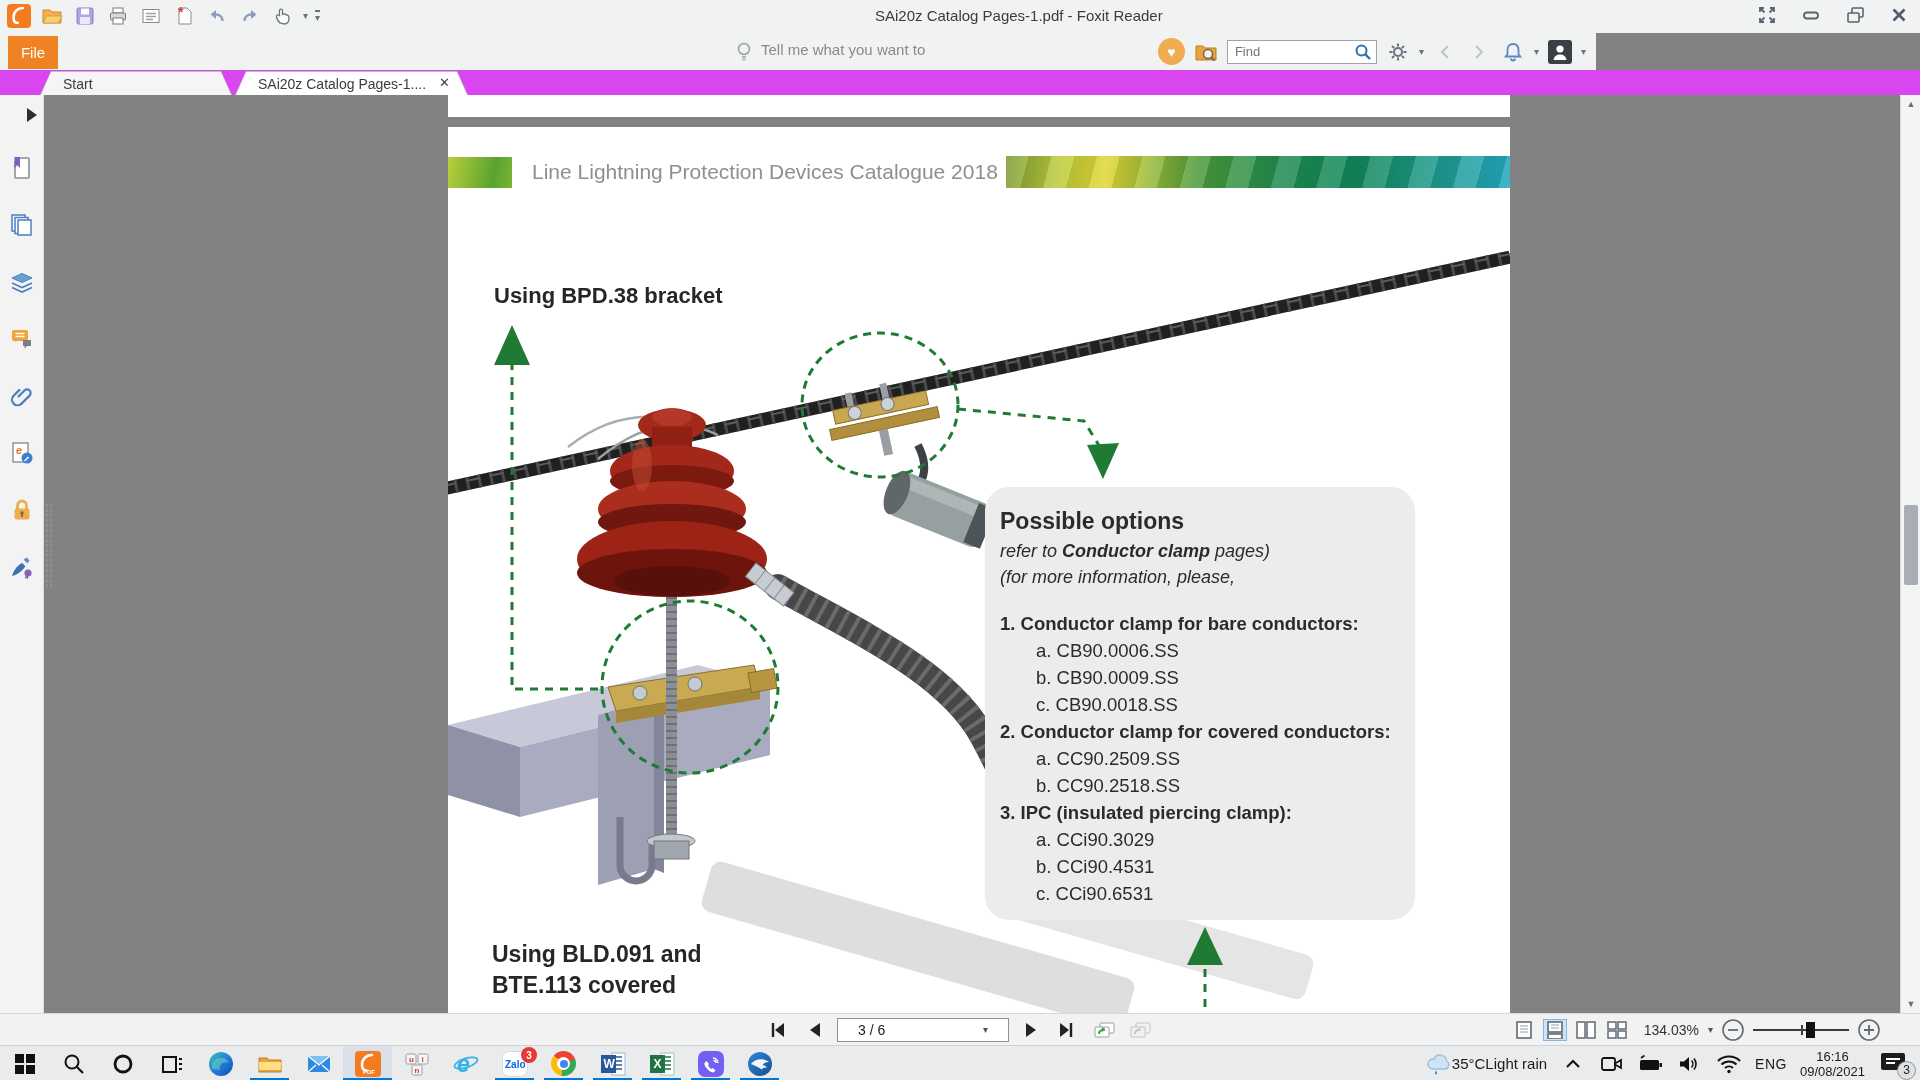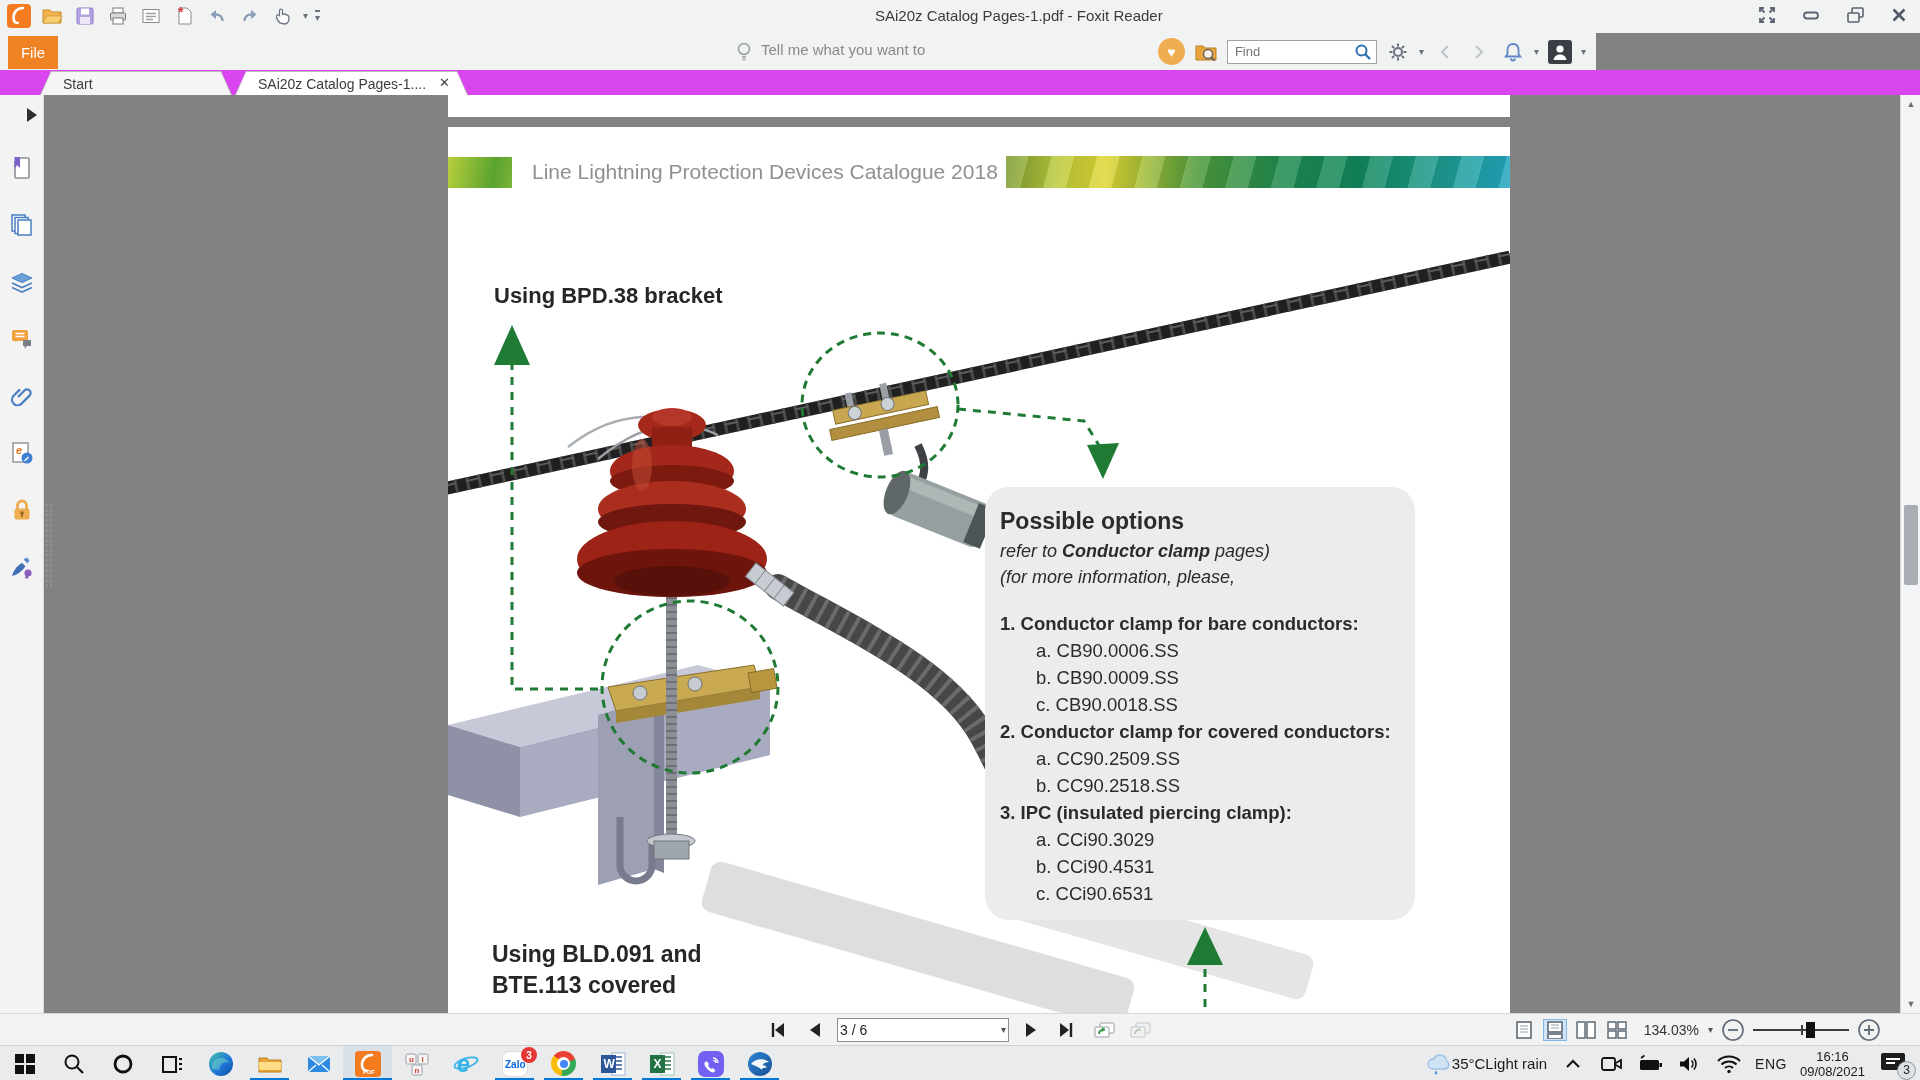--- a/index.html
+++ b/index.html
@@ -55,21 +55,21 @@
 .obx-h{font-size:18.5px;font-weight:bold;line-height:27px}
 .obx-s{font-size:18.5px;line-height:27px;padding-left:36px}
 .bot-h{position:absolute;left:44px;top:812px;font-size:23px;font-weight:bold;color:#262626;line-height:31px;z-index:2}
 
 .vscroll{position:absolute;right:0;top:0;width:20px;height:918px;background:#f3f4f5;border-left:1px solid #d6d6d6}
 .vs-btn{position:absolute;left:0;width:20px;height:18px;color:#6d6d6d;font-size:9px;display:flex;align-items:center;justify-content:center}
 .vs-thumb{position:absolute;left:3px;top:410px;width:14px;height:80px;background:#a9aeb4;border-radius:2px}
 
 .statusbar{position:absolute;left:0;top:1013px;width:1920px;height:32px;background:#f2f2f2;border-top:1px solid #d8d8d8}
 .sb-center{position:absolute;left:765px;top:0;height:32px;display:flex;align-items:center;gap:10px}
-.pagebox{width:172px;height:24px;background:#fff;border:1px solid #8f8f8f;display:flex;align-items:center;padding:0 2px}
+.pagebox{width:172px;height:24px;background:#fff;border:1px solid #8f8f8f;display:flex;align-items:center;padding:0 20px}
 .pagebox input{border:none;outline:none;flex:1;font-size:14px;color:#222;font-family:"Liberation Sans",sans-serif;width:120px;background:transparent}
 .sb-right{position:absolute;right:38px;top:0;height:32px;display:flex;align-items:center;gap:7px}
 .zoomtxt{font-size:14px;color:#333;margin:0 2px 0 8px}
 .slider{position:relative;width:96px;height:16px}
 .slider .track{position:absolute;left:0;top:7px;width:96px;height:2px;background:#3c3c3c}
 .slider .notch{position:absolute;left:48px;top:3px;width:2px;height:10px;background:#3c3c3c}
 .slider .thumb{position:absolute;left:53px;top:0;width:9px;height:16px;background:#111}
 .lay{width:24px;height:22px;display:flex;align-items:center;justify-content:center;border:1px solid transparent}
 .lay.sel{background:#cfe4f7;border-color:#84b6e4}
 

